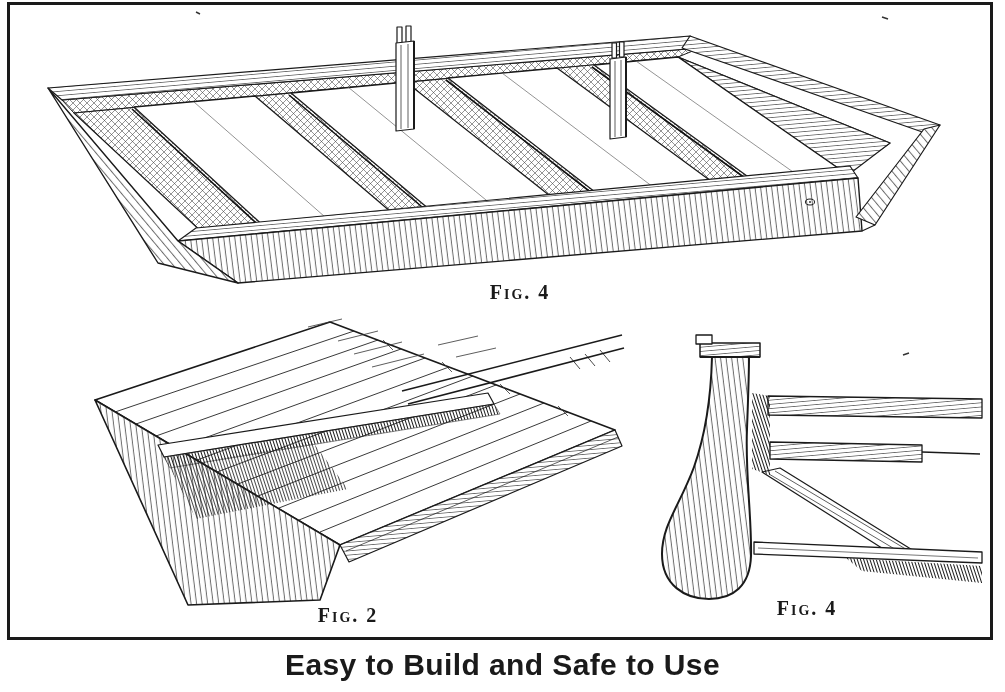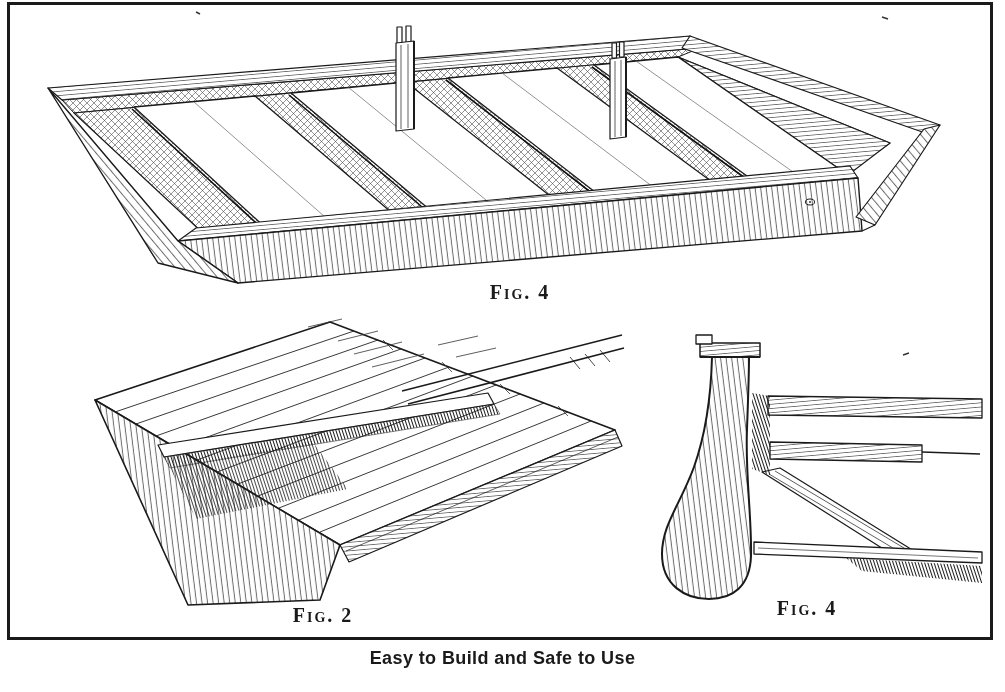--- a/index.html
+++ b/index.html
@@ -6,21 +6,21 @@
   body{width:1005px;height:692px;font-family:"Liberation Serif",serif;}
   .page{position:relative;width:1005px;height:692px;background:#fff;overflow:hidden;}
   .frame{position:absolute;left:7px;top:2px;width:986px;height:638px;
          border:3px solid var(--ink,#161616);box-sizing:border-box;background:#fff;}
   .frame svg{position:absolute;left:0;top:0;display:block;}
   .fig-label{position:absolute;width:120px;text-align:center;
              font-family:"Liberation Serif",serif;font-variant:small-caps;
              font-weight:600;font-size:20px;letter-spacing:2px;color:var(--ink,#161616);}
   .caption{position:absolute;left:0;top:648px;width:100%;text-align:center;
            font-family:"Liberation Sans",sans-serif;font-weight:bold;
-           font-size:18px;letter-spacing:0.4px;color:var(--ink,#111);}
+           font-size:30px;letter-spacing:0.4px;color:var(--ink,#111);}
 </style>
 </head>
 <body style="background: rgb(255, 255, 255);">
 
 <div class="page">
   <div class="frame">
 
     <svg width="980" height="632" viewBox="0 0 980 632">
       <defs>
         <pattern id="xh" patternUnits="userSpaceOnUse" width="7" height="7">
@@ -177,18 +177,18 @@
       </g>
 
       <g stroke="#333" stroke-width="1.4">
         <line x1="872" y1="12" x2="878" y2="14"></line>
         <line x1="186" y1="7" x2="190" y2="9"></line>
         <line x1="893" y1="350" x2="899" y2="348"></line>
       </g>
     </svg>
 
     <div class="fig-label" style="left:450px;top:276px;">Fig. 4</div>
-    <div class="fig-label" style="left:253px;top:599px;">Fig. 2</div>
+    <div class="fig-label" style="left:278px;top:599px;">Fig. 2</div>
     <div class="fig-label" style="left:737px;top:592px;">Fig. 4</div>
   </div>
 
   <div class="caption">Easy to Build and Safe to Use</div>
 </div>
 
 </body></html>

